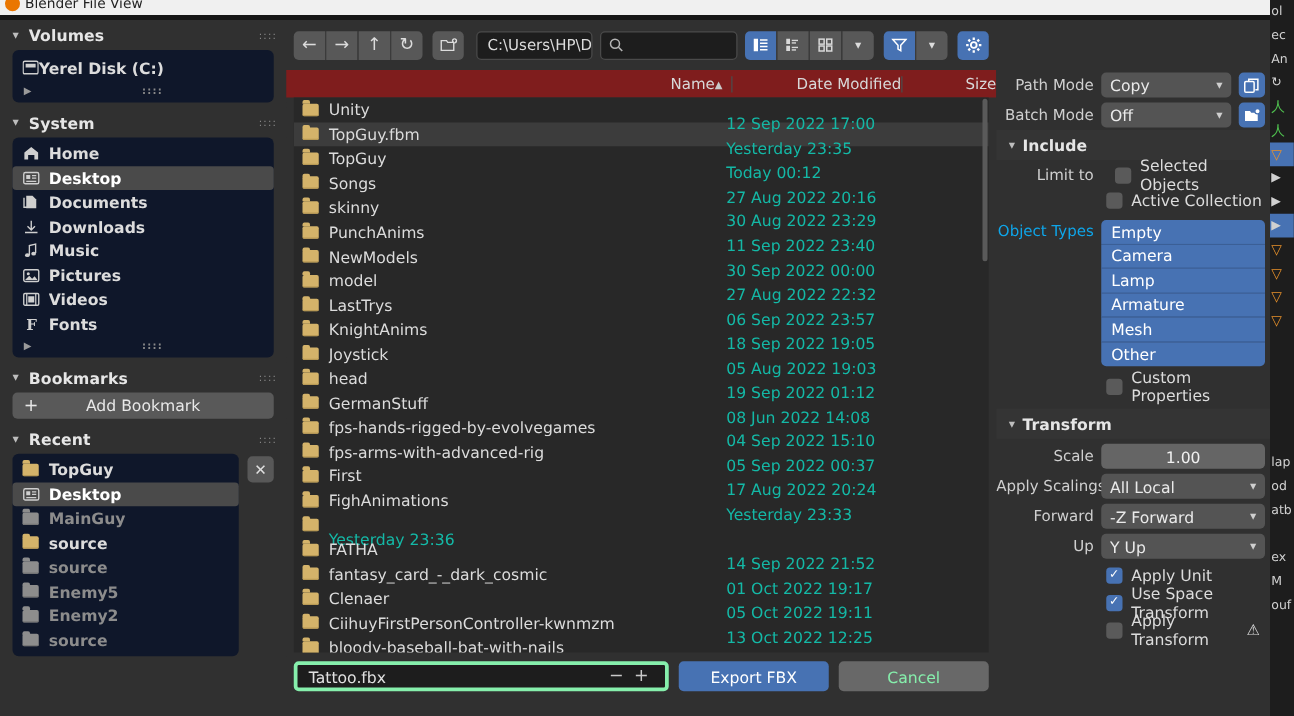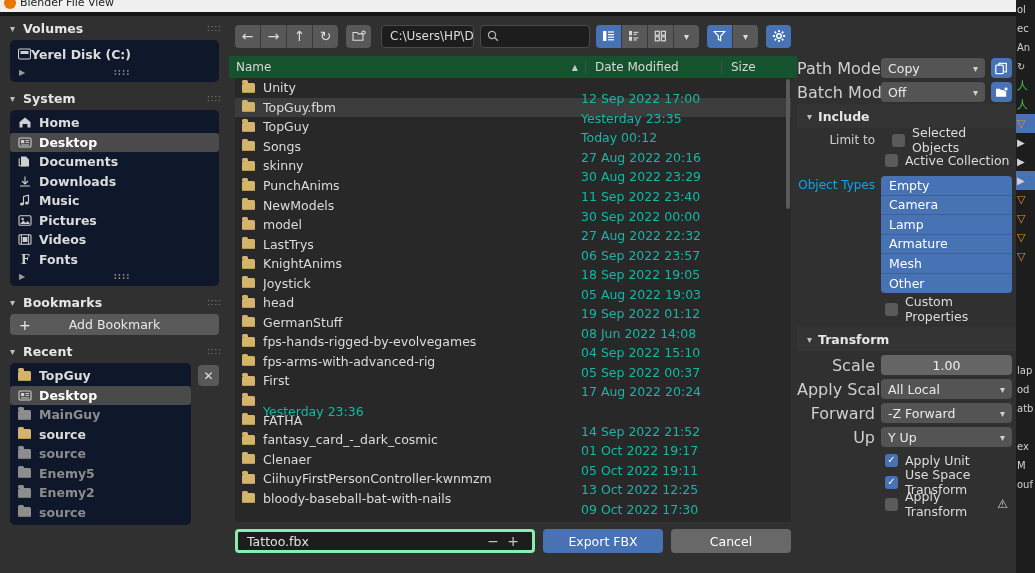--- a/index.html
+++ b/index.html
@@ -151,22 +151,23 @@
   }
   .searchfield {
     width: 110px; height: 23px; margin-left: 6px; background: #1d1d1d;
     border: 1px solid #4a4a4a; border-radius: 4px; color: #9a9a9a;
     font-size: 12px; display: flex; align-items: center; padding: 0 6px; gap: 5px;
   }
 
   
   .colhead {
     display: flex; align-items: center; height: 22px;
-    color: #d8d8d8; font-size: 12px; background: #14532d;
+    color: #d8d8d8; font-size: 12px; background: #7f1d1d;
     padding-left: 7px;
+    text-align: right;
   }
   .colhead .c-name { flex: 1; display: flex; align-items: center; }
   .colhead .sorttri { color: #c8c8c8; font-size: 8px; margin-right: 7px; }
   .colhead .vline { width: 1px; height: 13px; background: #4c4c4c; }
   .colhead .c-date { width: 135px; padding-left: 9px; }
   .colhead .c-size { width: 75px; padding-left: 9px; }
 
   .filelist {
     position: relative; height: 444px; background: #282828;
     margin: 0 6px 0 6px; overflow: hidden;
@@ -199,36 +200,36 @@
   .namefield .step {
     color: #c8c8c8; font-size: 14px; width: 20px; text-align: center;
   }
   .btn-primary {
     width: 120px; height: 24px; background: #4772b3; border-radius: 4px;
     color: #fff; font-size: 12.5px; display: flex;
     align-items: center; justify-content: center;
   }
   .btn-secondary {
     width: 120px; height: 24px; background: #686868; border-radius: 4px;
-    color: #ffffff; font-size: 12.5px; display: flex;
+    color: #86efac; font-size: 12.5px; display: flex;
     align-items: center; justify-content: center;
   }
 
   
   .props {
     position: absolute; left: 797px; top: 0; width: 219px; height: 557px;
     background: #303030; overflow: hidden;
   }
   .props-top { height: 40px; }
   .prow {
     display: flex; align-items: center; height: 24px; gap: 6px;
     padding: 0 4px 0 0;
   }
   .prow .plabel {
-    width: 78px; text-align: right; color: #cfcfcf; font-size: 16px;
+    width: 78px; text-align: right; color: #cfcfcf; font-size: 12px;
     flex: none; white-space: nowrap;
   }
   .dropdown {
     flex: 1; height: 20px; background: #545454; border-radius: 4px;
     color: #eaeaea; font-size: 12.5px; display: flex; align-items: center;
     padding: 0 7px; position: relative;
   }
   .dropdown .dd-chev {
     position: absolute; right: 7px; color: #cfcfcf; font-size: 10px;
   }
@@ -754,20 +755,28 @@
                 <span class="folder"></span>
               </span>
               <span class="fname">First</span>
               <span class="fdate">17 Aug 2022 20:24</span>
               <span class="fsize"></span>
             </div>
             <div class="frow">
               <span class="ficon">
                 <span class="folder"></span>
               </span>
+              <span class="fname">FighAnimations</span>
+              <span class="fdate">Yesterday 23:33</span>
+              <span class="fsize"></span>
+            </div>
+            <div class="frow">
+              <span class="ficon">
+                <span class="folder"></span>
+              </span>
               <span class="fdate">Yesterday 23:36</span>
               <span class="fsize"></span>
             </div>
             <div class="frow">
               <span class="ficon">
                 <span class="folder"></span>
               </span>
               <span class="fname">FATHA</span>
               <span class="fdate">14 Sep 2022 21:52</span>
               <span class="fsize"></span>

